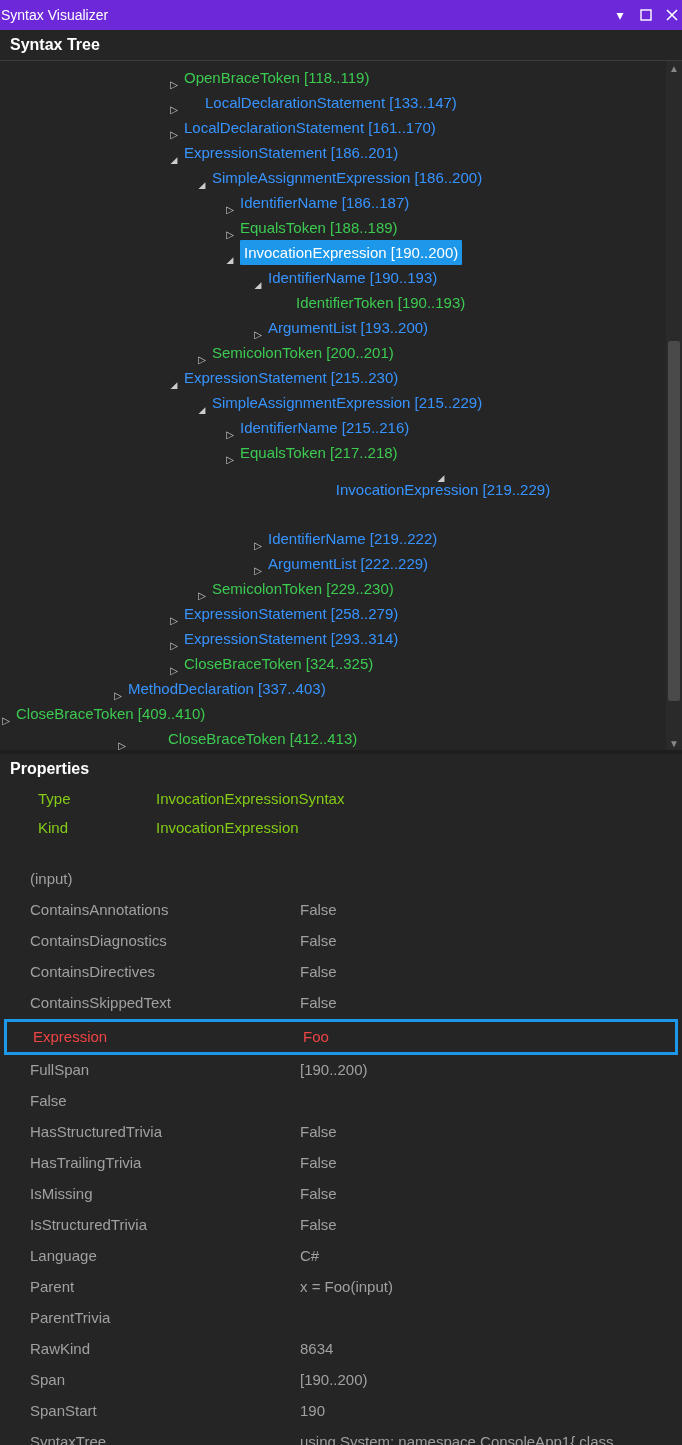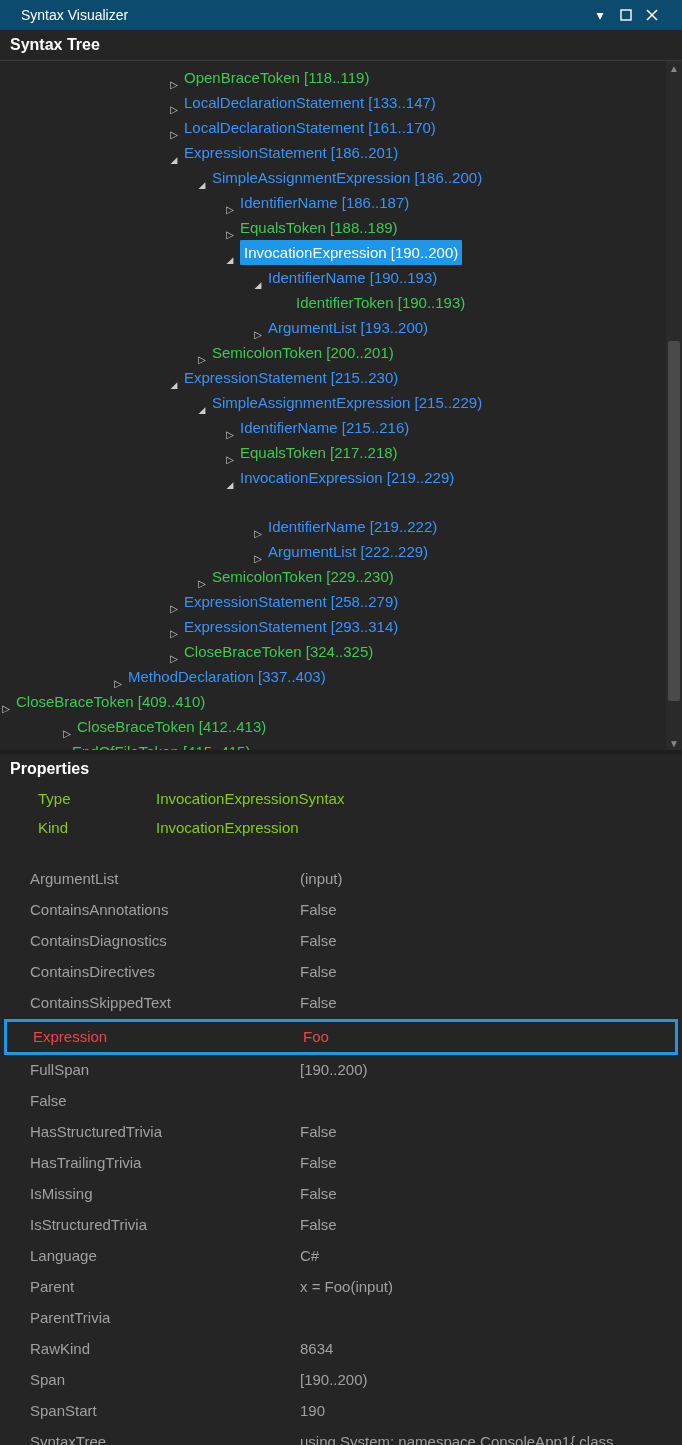--- a/index.html
+++ b/index.html
@@ -6,25 +6,25 @@
   body {
     background: #1e1e1e;
     color: #cccccc;
     font-family: "Segoe UI", Tahoma, sans-serif;
     font-size: 14px;
     width: 682px;
     height: 1445px;
     overflow: hidden;
   }
   .titlebar {
-    background: #0c4a6e;
+    background: #6d28d9;
     height: 30px;
     display: flex;
     align-items: center;
-    padding: 0 21px;
+    padding: 0 1px;
     color: #ffffff;
     font-size: 14px;
   }
   .titlebar-title { flex: 1; }
   .titlebar-icon {
     width: 18px; height: 18px; display: inline-flex;
     align-items: center; justify-content: center;
     margin-left: 8px; cursor: pointer;
   }
   .section-header {
@@ -146,21 +146,21 @@
 </div>
 
 <div class="section-header">Syntax Tree</div>
 
 <div class="tree-panel">
   <div class="tree" id="tree-root">
       <div class="node" style="padding-left: 168px;">
         <span class="twisty collapsed"></span>
         <span class="node-label green">OpenBraceToken [118..119)</span>
       </div>
-      <div class="node" style="padding-left: 168px;">
+      <div class="node" style="padding-left: 168px; gap: 21px;">
         <span class="twisty collapsed"></span>
         <span class="node-label blue">LocalDeclarationStatement [133..147)</span>
       </div>
       <div class="node" style="padding-left: 168px;">
         <span class="twisty collapsed"></span>
         <span class="node-label blue">LocalDeclarationStatement [161..170)</span>
       </div>
       <div class="node" style="padding-left: 168px;">
         <span class="twisty expanded"></span>
         <span class="node-label blue">ExpressionStatement [186..201)</span>
@@ -206,21 +206,21 @@
         <span class="node-label blue">SimpleAssignmentExpression [215..229)</span>
       </div>
       <div class="node" style="padding-left: 224px;">
         <span class="twisty collapsed"></span>
         <span class="node-label blue">IdentifierName [215..216)</span>
       </div>
       <div class="node" style="padding-left: 224px;">
         <span class="twisty collapsed"></span>
         <span class="node-label green">EqualsToken [217..218)</span>
       </div>
-      <div class="node" style="padding-left: 224px;">
+      <div class="node" style="padding-left: 224px; flex-direction: column;">
         <span class="twisty expanded"></span>
         <span class="node-label blue">InvocationExpression [219..229)</span>
       </div>
       <div class="node" style="padding-left: 252px; margin-top: 24px;">
         <span class="twisty collapsed"></span>
         <span class="node-label blue">IdentifierName [219..222)</span>
       </div>
       <div class="node" style="padding-left: 252px;">
         <span class="twisty collapsed"></span>
         <span class="node-label blue">ArgumentList [222..229)</span>
@@ -242,21 +242,21 @@
         <span class="node-label green">CloseBraceToken [324..325)</span>
       </div>
       <div class="node" style="padding-left: 112px;">
         <span class="twisty collapsed"></span>
         <span class="node-label blue">MethodDeclaration [337..403)</span>
       </div>
       <div class="node" style="">
         <span class="twisty collapsed"></span>
         <span class="node-label green">CloseBraceToken [409..410)</span>
       </div>
-      <div class="node" style="padding-left: 61px;">
+      <div class="node" style="padding-left: 116px; gap: 36px;">
         <span class="twisty collapsed"></span>
         <span class="node-label green">CloseBraceToken [412..413)</span>
       </div>
       <div class="node" style="padding-left: 56px;">
         <span class="twisty "></span>
         <span class="node-label green">EndOfFileToken [415..415)</span>
       </div>
     </div>
   <div class="tree-scroll">
     <div class="arrow up">▲</div>
@@ -274,21 +274,20 @@
     <span class="label">Type</span>
     <span>InvocationExpressionSyntax</span>
   </div>
   <div class="prop-header-row">
     <span class="label">Kind</span>
     <span>InvocationExpression</span>
   </div>
 
   <div class="prop-grid" id="prop-grid">
       <div class="prop-row">
-        <span class="pname">ArgumentList</span>
         <span class="pval">(input)</span>
       </div>
       <div class="prop-row">
         <span class="pname">ContainsAnnotations</span>
         <span class="pval">False</span>
       </div>
       <div class="prop-row">
         <span class="pname">ContainsDiagnostics</span>
         <span class="pval">False</span>
       </div>

